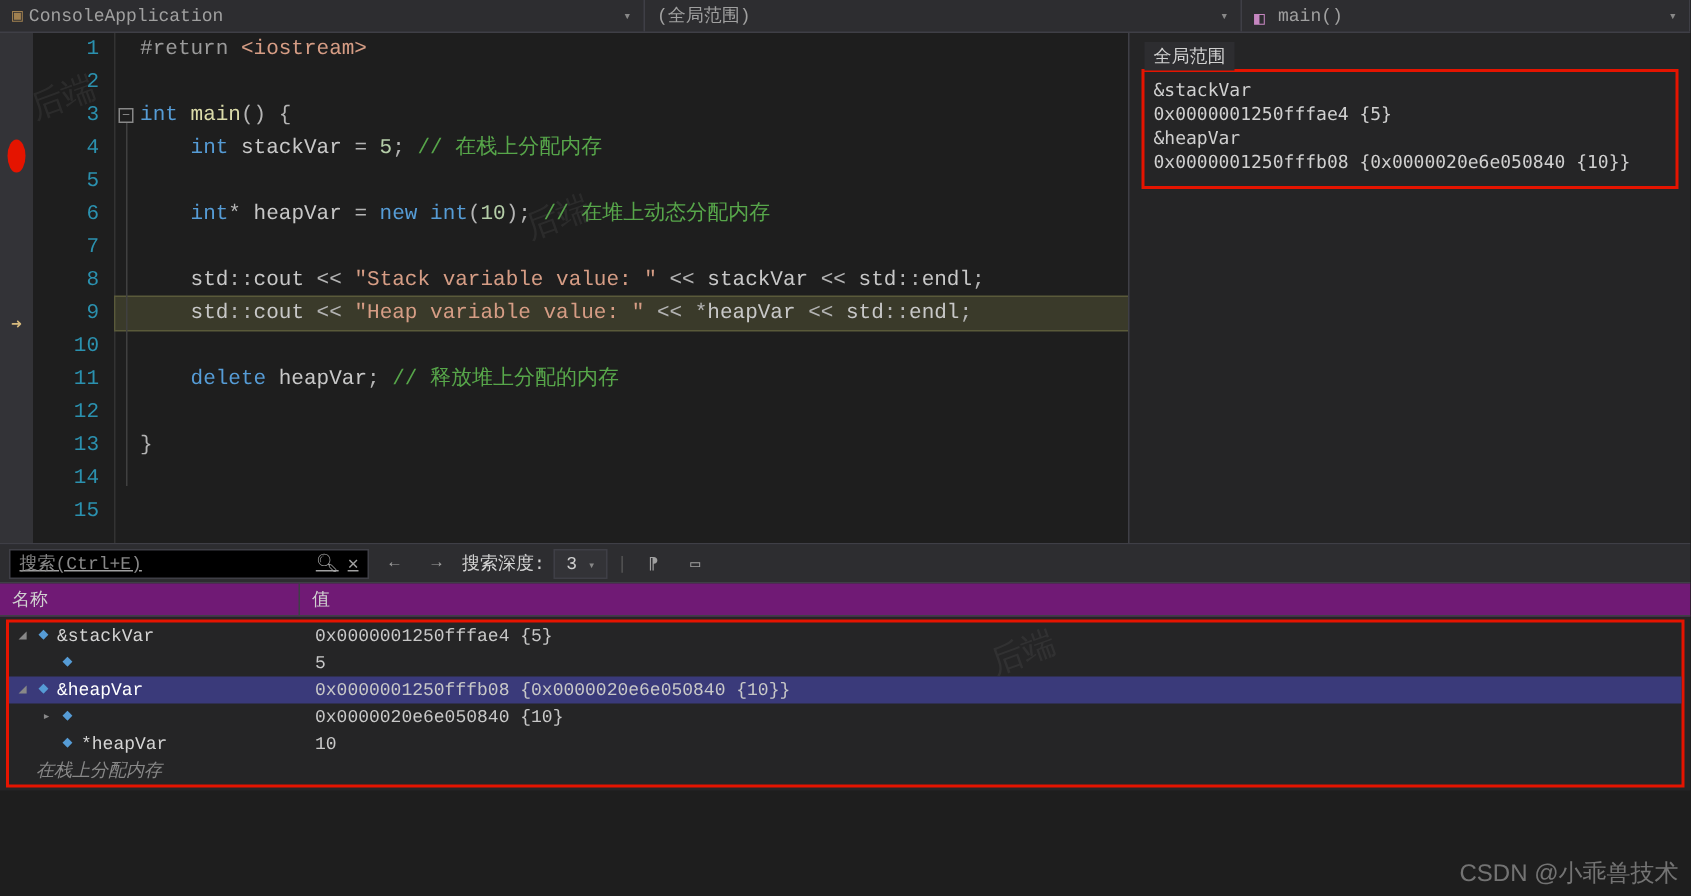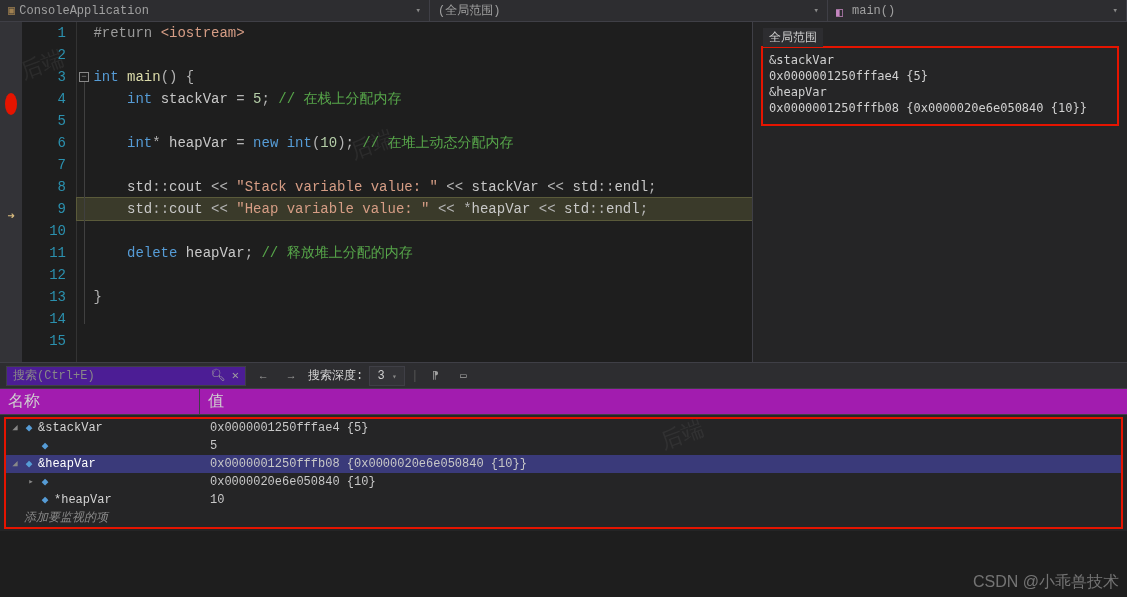--- a/index.html
+++ b/index.html
@@ -163,48 +163,49 @@
   height: 26px;
   background: #2d2d30;
   border-bottom: 1px solid #3f3f46;
   padding: 0 6px;
   gap: 6px;
   font-size: 12px;
 }
 .search-box {
   flex: 0 0 240px;
   height: 20px;
-  background: #4c1d95;
+  background: #000000;
   border: 1px solid #3f3f46;
   color: #a0a0a0;
   padding: 0 6px;
   display: flex;
   align-items: center;
   justify-content: space-between;
+  text-decoration: underline;
 }
 .tool-btn {
   width: 22px; height: 20px;
   display: flex; align-items: center; justify-content: center;
   color: #a0a0a0;
   font-size: 11px;
   border: 1px solid transparent;
 }
 .depth-box {
   width: 36px; height: 20px;
   background: #333337;
   border: 1px solid #3f3f46;
   color: #d0d0d0;
   text-align: center;
   line-height: 18px;
 }
 .watch-header {
   display: flex;
-  background: #a21caf;
+  background: #701a75;
   border-bottom: 1px solid #3f3f46;
-  font-size: 16px;
+  font-size: 12px;
   color: #d0d0d0;
 }
 .wh-name { width: 200px; padding: 2px 8px; border-right: 1px solid #3f3f46; }
 .wh-val { flex: 1; padding: 2px 8px; }
 .watch-body {
   position: relative;
   padding: 2px 0;
 }
 .red-box-watch {
   border: 2px solid #e51400;
@@ -418,21 +419,21 @@
         </div>
         <div class="watch-row">
           <div class="wr-name" style="padding-left: 20px;">
             <span class="expander"></span>
             <span class="var-icon">◆</span>
             <span>*heapVar</span>
           </div>
           <div class="wr-val">10</div>
         </div>
         <div class="watch-row">
-          <div class="wr-name add-watch" style="width:100%;">添加要监视的项</div>
+          <div class="wr-name add-watch" style="width:100%;">在栈上分配内存</div>
         </div>
       </div>
   </div>
 </div>
 
 <div class="watermark-br">CSDN @小乖兽技术</div>
 <div class="wm-diag" style="top:130px;left:350px;">后端</div>
 <div class="wm-diag" style="top:420px;left:660px;">后端</div>
 <div class="wm-diag" style="top:50px;left:20px;">后端</div>
 

